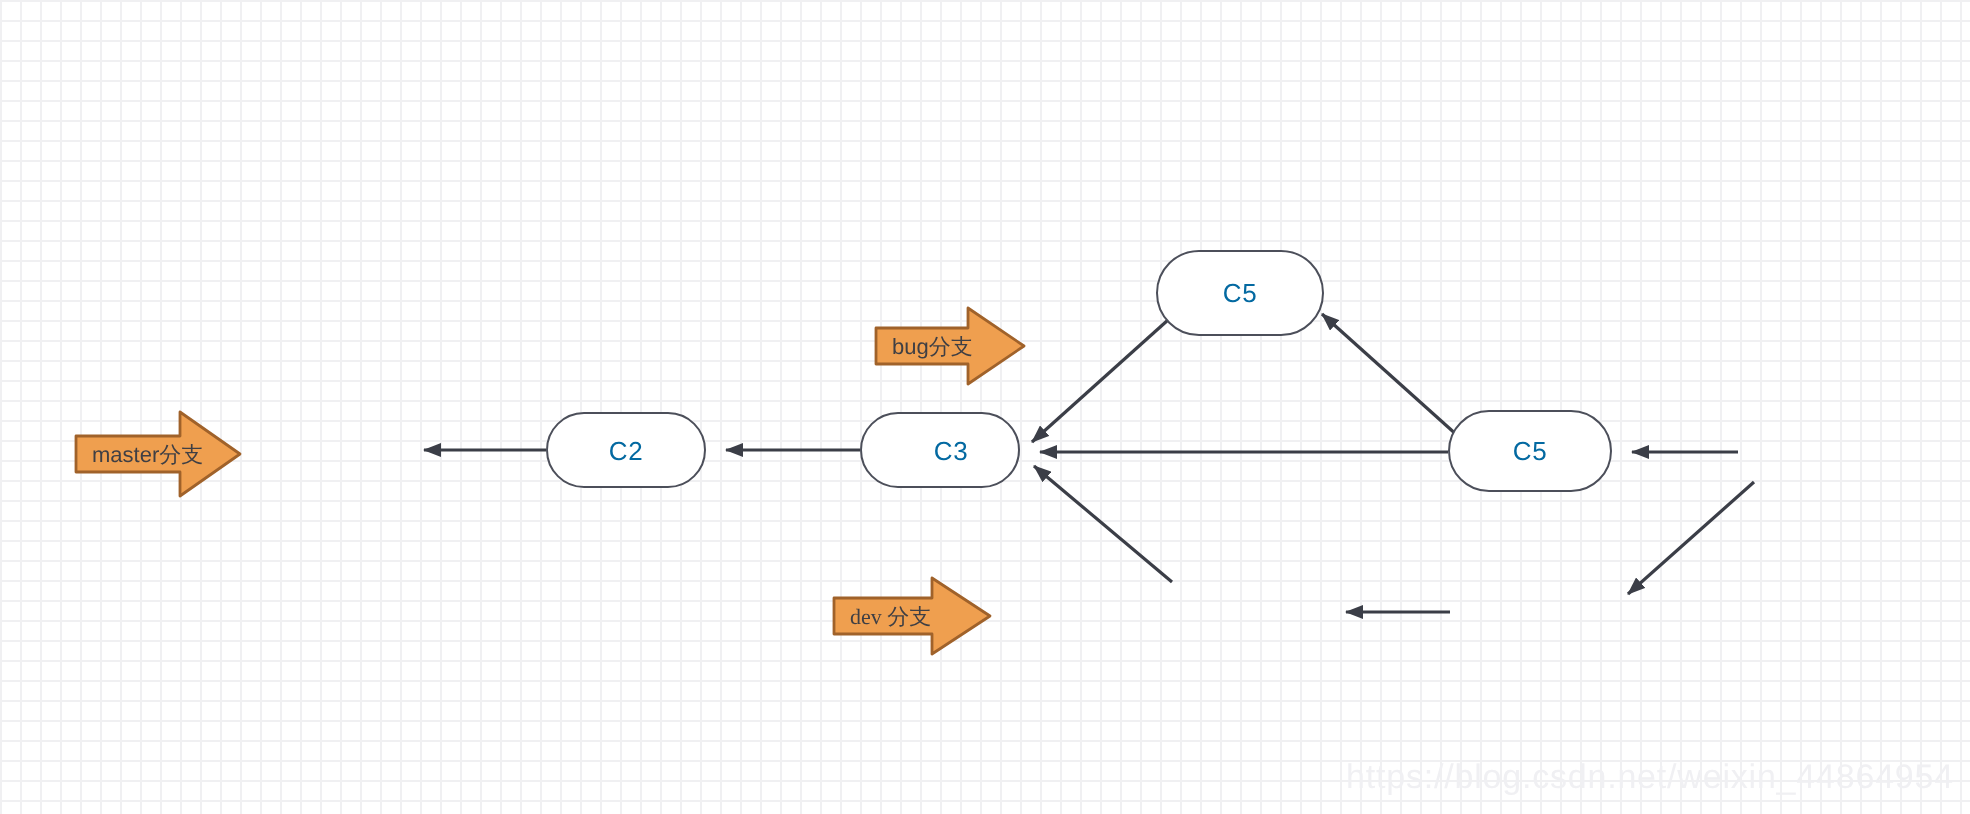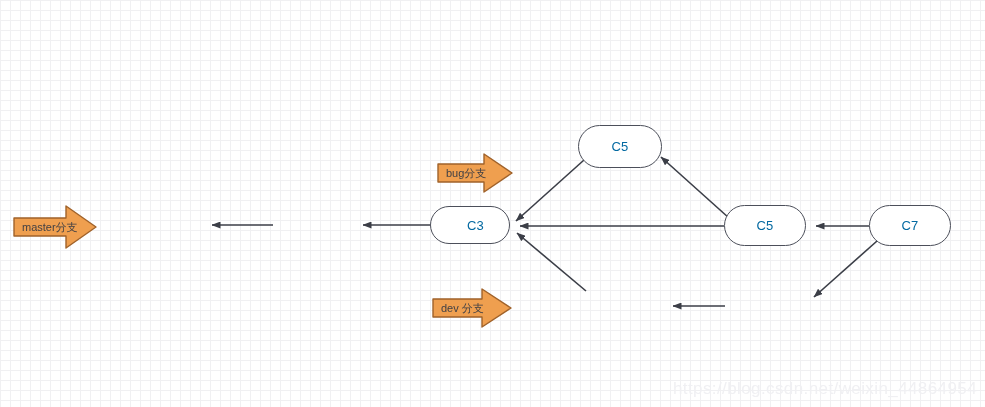--- a/index.html
+++ b/index.html
@@ -97,54 +97,54 @@
     <line x1="869" y1="226" x2="816" y2="226" stroke="#3b3e47" stroke-width="1.6" marker-end="url(#arrowhead)"></line>
 
     <line x1="729" y1="218" x2="661" y2="157" stroke="#3b3e47" stroke-width="1.6" marker-end="url(#arrowhead)"></line>
 
     <line x1="877" y1="241" x2="814" y2="297" stroke="#3b3e47" stroke-width="1.6" marker-end="url(#arrowhead)"></line>
 
     <line x1="725" y1="306" x2="673" y2="306" stroke="#3b3e47" stroke-width="1.6" marker-end="url(#arrowhead)"></line>
   </svg>
 
 
+  <div class="node" style="left:273px; top:206px; width:80px; height:38px;">
+    <span>C2</span>
+  </div>
 
   <div class="node" style="left:430px; top:206px; width:80px; height:38px;padding-left:11px;">
     <span>C3</span>
   </div>
 
   <div class="node" style="left:578px; top:125px; width:84px; height:43px;">
     <span>C5</span>
   </div>
 
 
   <div class="node" style="left:724px; top:205px; width:82px; height:41px;">
     <span>C5</span>
   </div>
 
 
-  <div class="node" style="left:869px; top:205px; width:82px; height:41px;">
-    <span>C7</span>
-  </div>
 
-  <div class="banner" style="left:13px; top:204px; width:84px; height:46px;">
+  <div class="banner" style="left:37px; top:204px; width:84px; height:46px;">
     <svg class="banner-svg" width="84" height="46" viewBox="0 0 84 46">
       <polygon points="1,14 53,14 53,2 83,23 53,44 53,32 1,32" fill="#ef9f4f" stroke="#a0622a" stroke-width="1.4" stroke-linejoin="round"></polygon>
     </svg>
     <span class="banner-label">master分支</span>
   </div>
 
   <div class="banner" style="left:437px; top:120px; width:76px; height:42px;margin-top:32px;">
     <svg class="banner-svg" width="76" height="42" viewBox="0 0 76 42">
       <polygon points="1,12 47,12 47,2 75,21 47,40 47,30 1,30" fill="#ef9f4f" stroke="#a0622a" stroke-width="1.4" stroke-linejoin="round"></polygon>
     </svg>
     <span class="banner-label">bug分支</span>
   </div>
 
-  <div class="banner" style="left:432px; top:287px; width:80px; height:42px;">
+  <div class="banner" style="left:416px; top:287px; width:80px; height:42px;font-family:Liberation Serif, serif;">
     <svg class="banner-svg" width="80" height="42" viewBox="0 0 80 42">
       <polygon points="1,12 50,12 50,2 79,21 50,40 50,30 1,30" fill="#ef9f4f" stroke="#a0622a" stroke-width="1.4" stroke-linejoin="round"></polygon>
     </svg>
     <span class="banner-label">dev 分支</span>
   </div>
 
   <div id="watermark">https://blog.csdn.net/weixin_44864954</div>
 
 </div>
 

